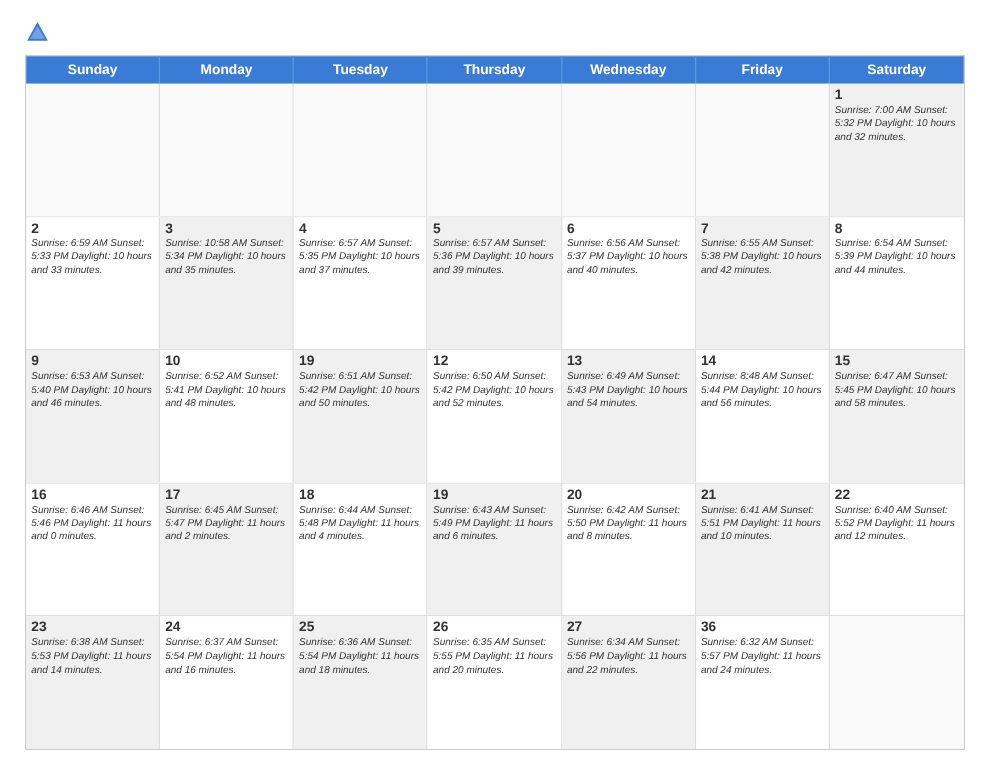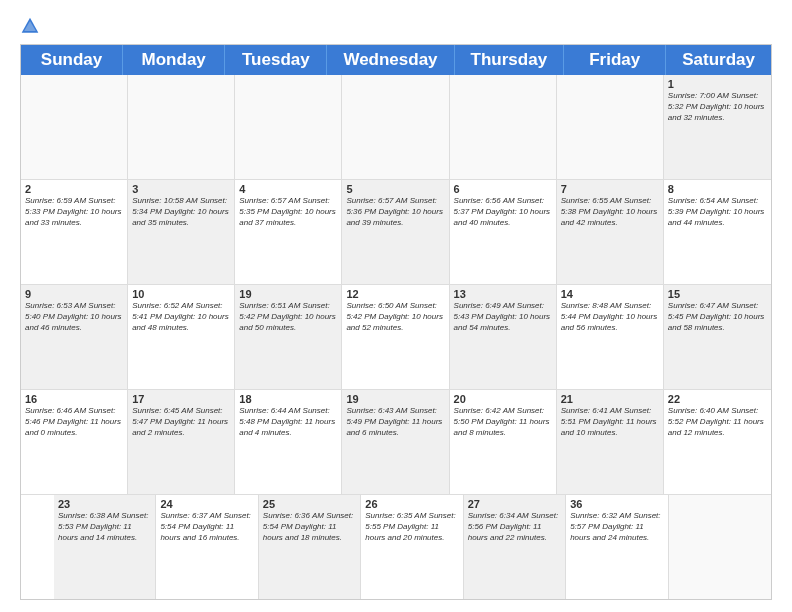--- a/index.html
+++ b/index.html
@@ -51,39 +51,39 @@
       flex-direction: column;
       border: 1px solid #ccc;
     }
     .cal-header-row {
       display: grid;
       grid-template-columns: repeat(7, 1fr);
       background: #3a7bd5;
     }
     .cal-header-cell {
       color: #fff;
-      font-size: 17px;
+      font-size: 11px;
       font-weight: bold;
       text-align: center;
       padding: 5px 16px;
       border-right: 1px solid #5a9be5;
     }
     .cal-header-cell:last-child { border-right: none; }
     .cal-body {
       flex: 1;
       display: flex;
       flex-direction: column;
     }
     .cal-row {
       flex: 1;
       display: grid;
       grid-template-columns: repeat(7, 1fr);
       border-bottom: 1px solid #ddd;
     }
-    .cal-row:last-child { border-bottom: none; margin-left: 33px; }
+    .cal-row:last-child { border-bottom: none; }
     .cal-cell {
       border-right: 1px solid #ddd;
       padding: 3px 4px;
       font-size: 8.5px;
       color: #333;
       vertical-align: top;
       min-height: 0;
       background: #fff;
     }
     .cal-cell:last-child { border-right: none; }
@@ -120,22 +120,22 @@
     <div class="title-block">
       <div class="calendar-title"></div>
       <div class="calendar-subtitle"></div>
     </div>
   </div>
   <div class="calendar">
     <div class="cal-header-row" id="cal-header">
         <div class="cal-header-cell">Sunday</div>
         <div class="cal-header-cell">Monday</div>
         <div class="cal-header-cell">Tuesday</div>
+        <div class="cal-header-cell">Thursday</div>
         <div class="cal-header-cell">Wednesday</div>
-        <div class="cal-header-cell">Thursday</div>
         <div class="cal-header-cell">Friday</div>
         <div class="cal-header-cell">Saturday</div>
       </div>
     <div class="cal-body" id="cal-body">
         <div class="cal-row">
           <div class="cal-cell empty"></div>
           <div class="cal-cell empty"></div>
           <div class="cal-cell empty"></div>
           <div class="cal-cell empty"></div>
           <div class="cal-cell empty"></div>

